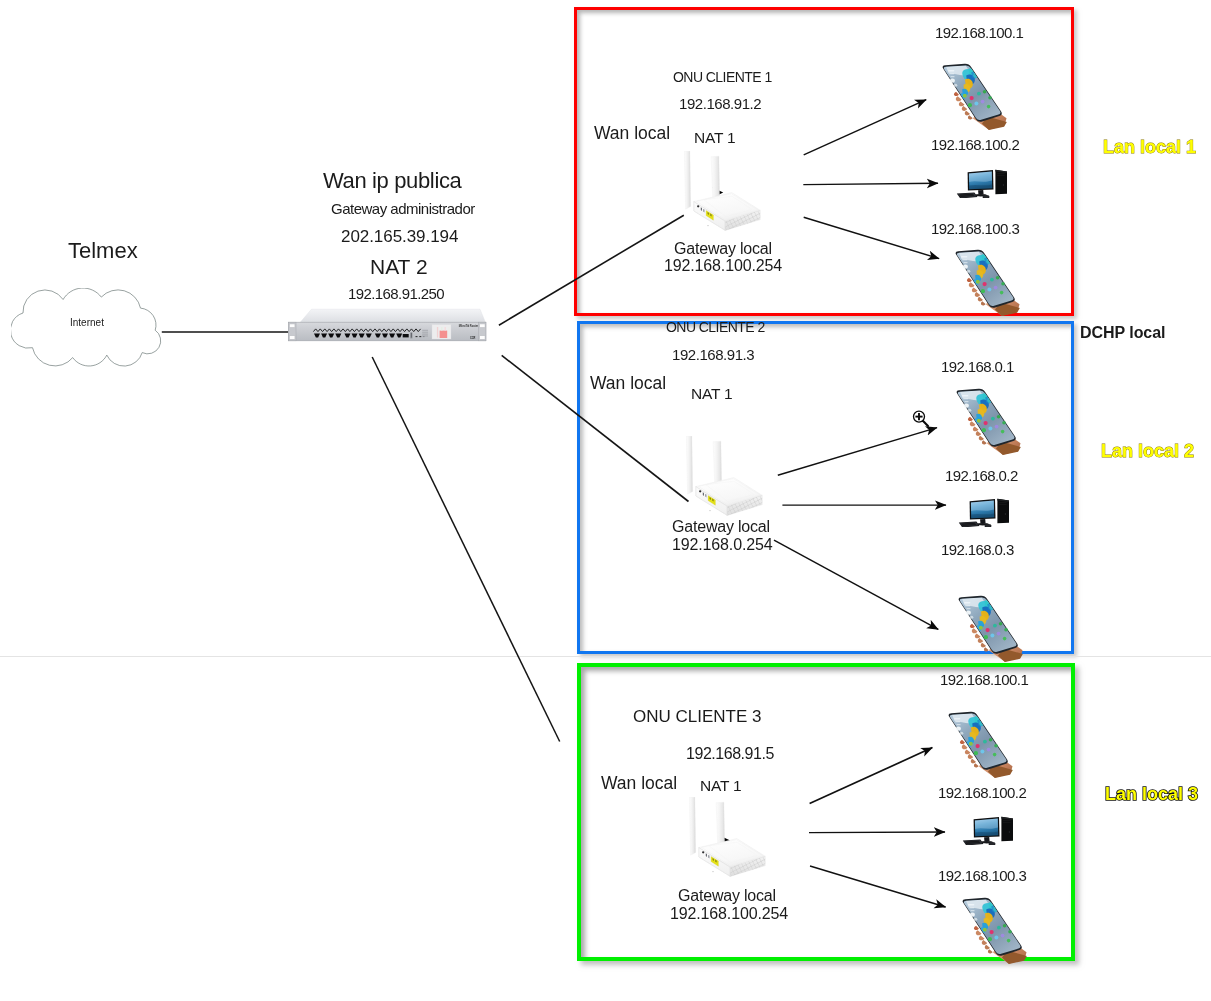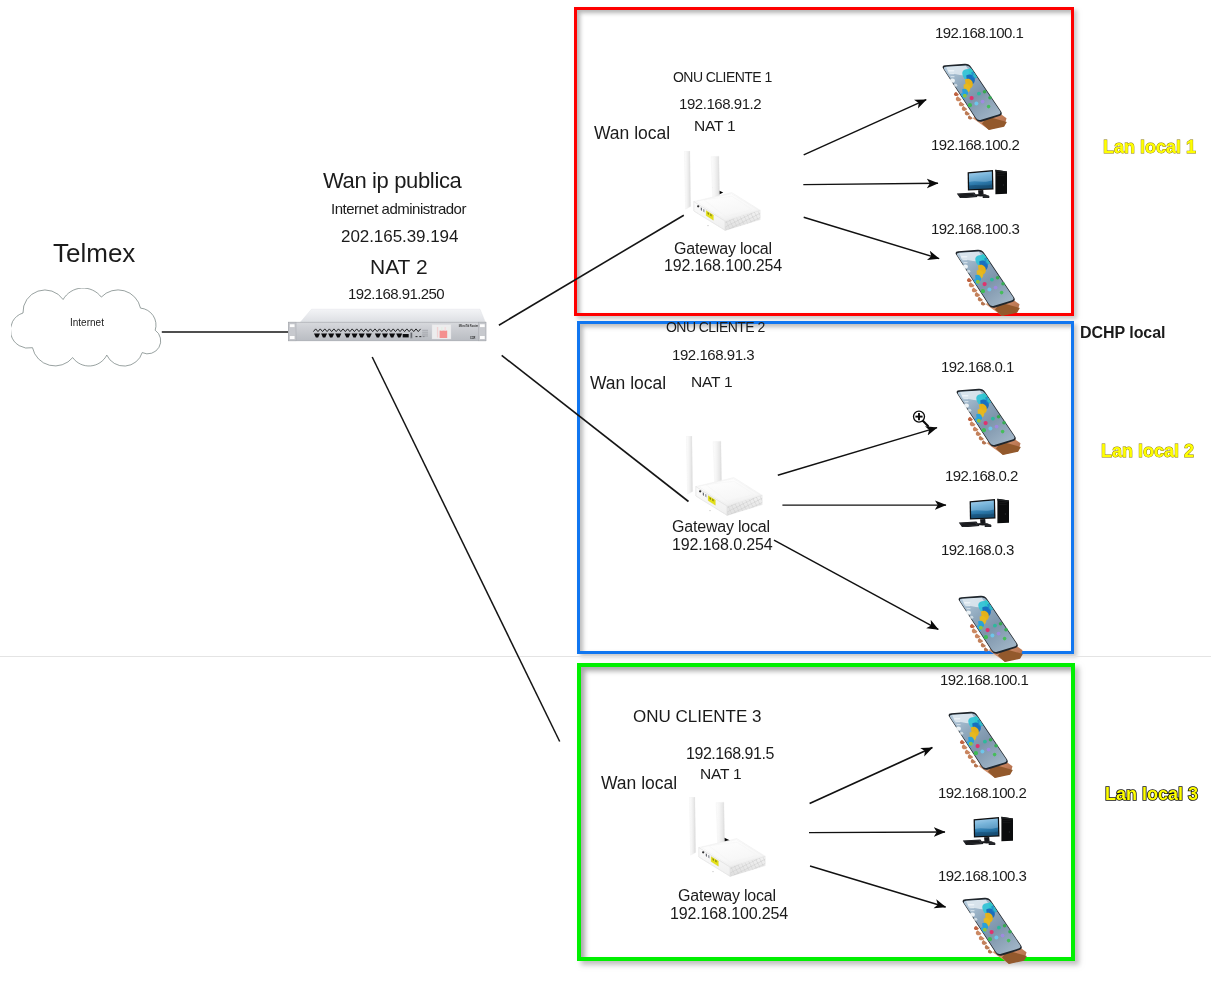--- a/index.html
+++ b/index.html
@@ -14,36 +14,36 @@
   #z2{left:577px;top:321px;width:497px;height:333px;border:3px solid #1076f0;
       box-shadow:inset 3px 3px 4px rgba(120,120,120,.5), 3px 3px 4px rgba(150,150,150,.5);}
   #z3{left:577px;top:663px;width:498px;height:298px;border:4px solid #00f000;
       box-shadow:inset 4px 4px 5px rgba(110,110,110,.6), 4px 4px 5px rgba(140,140,140,.55);}
   #hairline{position:absolute;left:0;top:656px;width:1211px;height:1px;background:#e4e4e4;}
   .lanlabel{position:absolute;white-space:nowrap;font-weight:bold;color:#ffff00;}
   .lan-soft{-webkit-text-stroke:0.9px #8f7c05;paint-order:stroke fill;}
   .lan-hard{-webkit-text-stroke:1.6px #0d0d0d;paint-order:stroke fill;}
   .dev{position:absolute;}
   
-  #telmex{left:53px;top:240px;font-size:26px;}
+  #telmex{left:68px;top:240px;font-size:22px;}
   #cloud{left:11px;top:288px;}
   #internetlbl{left:70px;top:318px;font-size:10px;}
   
   #coretitle{left:323px;top:170px;font-size:22px;letter-spacing:-0.36px;}
   #coresub{left:331px;top:201px;font-size:15px;letter-spacing:-0.5px;}
   #coreip{left:341px;top:228px;font-size:17px;letter-spacing:-0.06px;}
   #corenat{left:370px;top:256px;font-size:21px;}
   #corelan{left:348px;top:286px;font-size:15px;letter-spacing:-0.59px;}
   
   #mikrotik{left:288px;top:308px;}
   
   .onu{font-size:14px;letter-spacing:-0.55px;}
   .wanlbl{font-size:17.5px;margin-top:30px;}
   .wanip{font-size:15px;letter-spacing:-0.45px;}
-  .nat{font-size:15.5px;letter-spacing:-0.2px;}
+  .nat{font-size:15.5px;letter-spacing:-0.2px;margin-top:12px;}
   .gw{font-size:16px;letter-spacing:-0.2px;}
   .gwip{font-size:16px;letter-spacing:-0.14px;}
   .c1,.c2,.c3{font-size:15px;letter-spacing:-0.6px;}
   
   .z1.onu{left:673px;top:70px;}
   .z1.wanlbl{left:594px;top:95px;}
   .z1.wanip{left:679px;top:96px;}
   .z1.nat{left:694px;top:118px;}
   .z1.onudev{left:684px;top:151px;}
   .z1.gw{left:674px;top:241px;}
@@ -348,21 +348,21 @@
 
   <g stroke="#7f8288" stroke-width="0.45">
     <line x1="134.2" y1="22.3" x2="140.0" y2="22.3"></line>
     <line x1="134.2" y1="24.2" x2="140.0" y2="24.2"></line>
     <line x1="134.2" y1="26.1" x2="140.0" y2="26.1"></line>
     <line x1="134.2" y1="28.0" x2="140.0" y2="28.0"></line>
   </g>
 </svg>
 
 <div class="txt" id="coretitle">Wan ip publica</div>
-<div class="txt" id="coresub">Internet administrador</div>
+<div class="txt" id="coresub">Gateway administrador</div>
 <div class="txt" id="coreip">202.165.39.194</div>
 <div class="txt" id="corenat">NAT 2</div>
 <div class="txt" id="corelan">192.168.91.250</div>
 
 <div class="txt" id="dhcplbl">DCHP local</div>
 
 <div class="txt z1 onu">ONU CLIENTE 1</div>
 <div class="txt z1 wanlbl">Wan local</div>
 <div class="txt z1 wanip">192.168.91.2</div>
 <div class="txt z1 nat">NAT 1</div>

